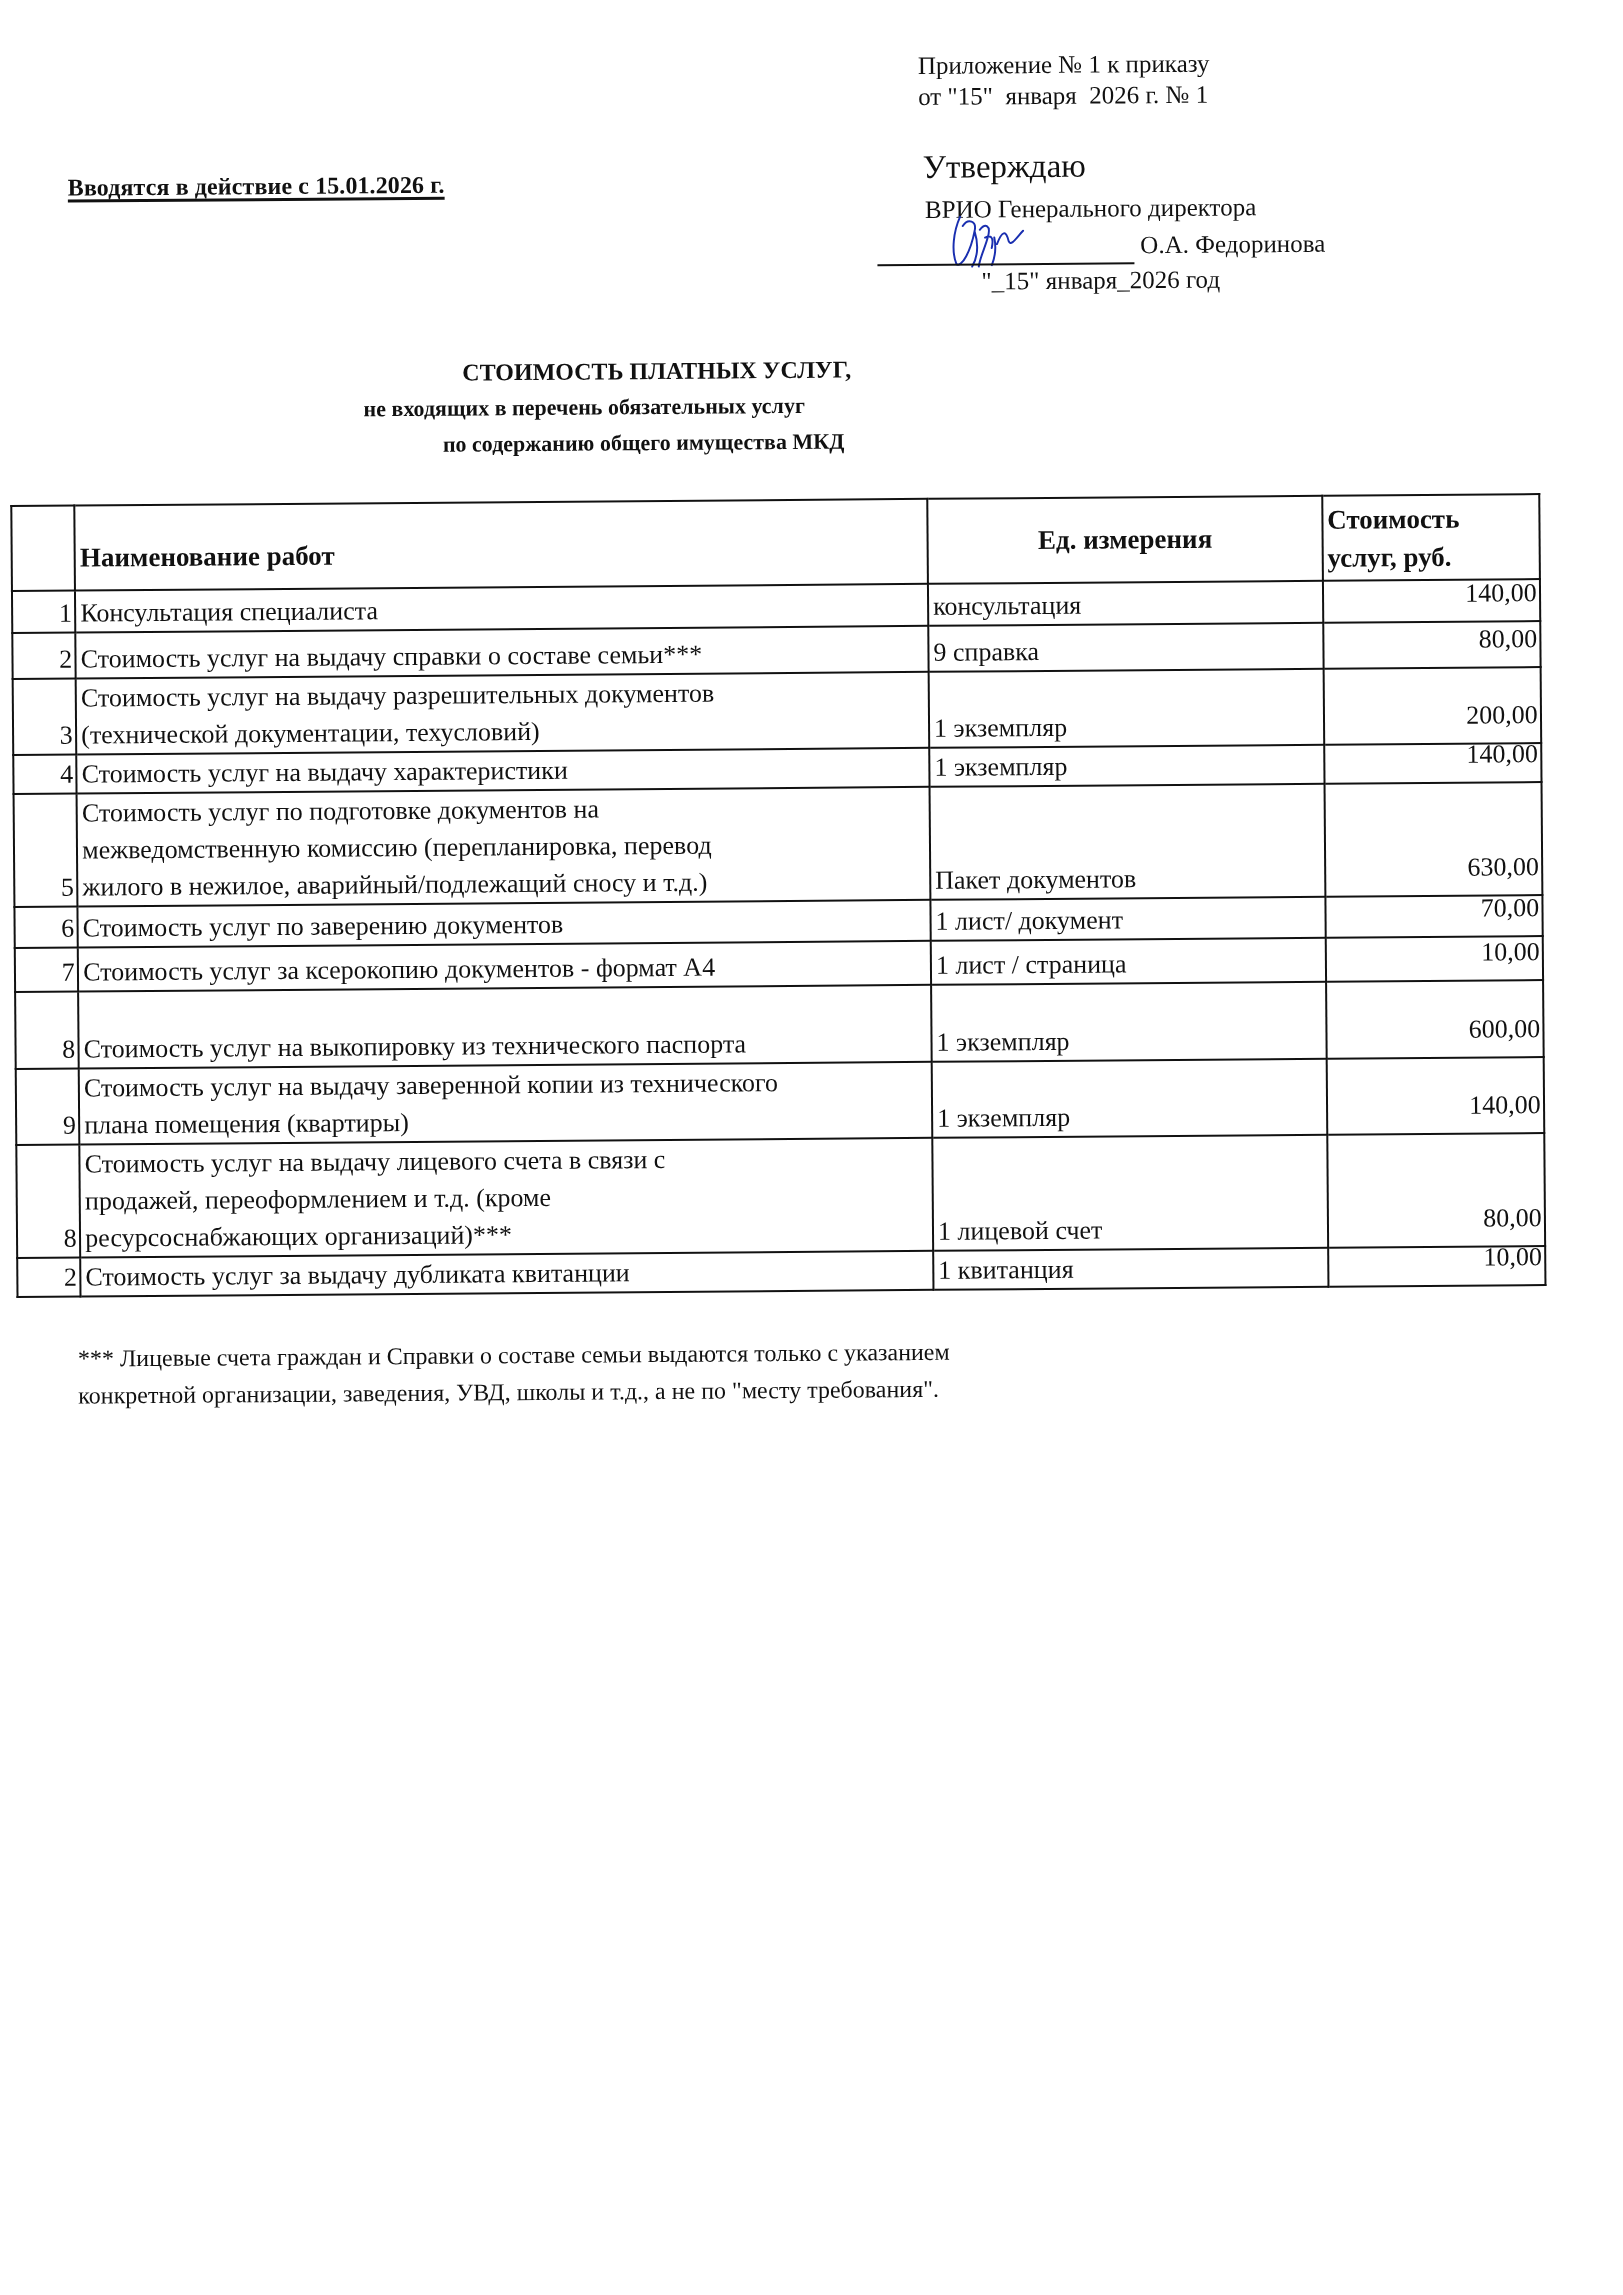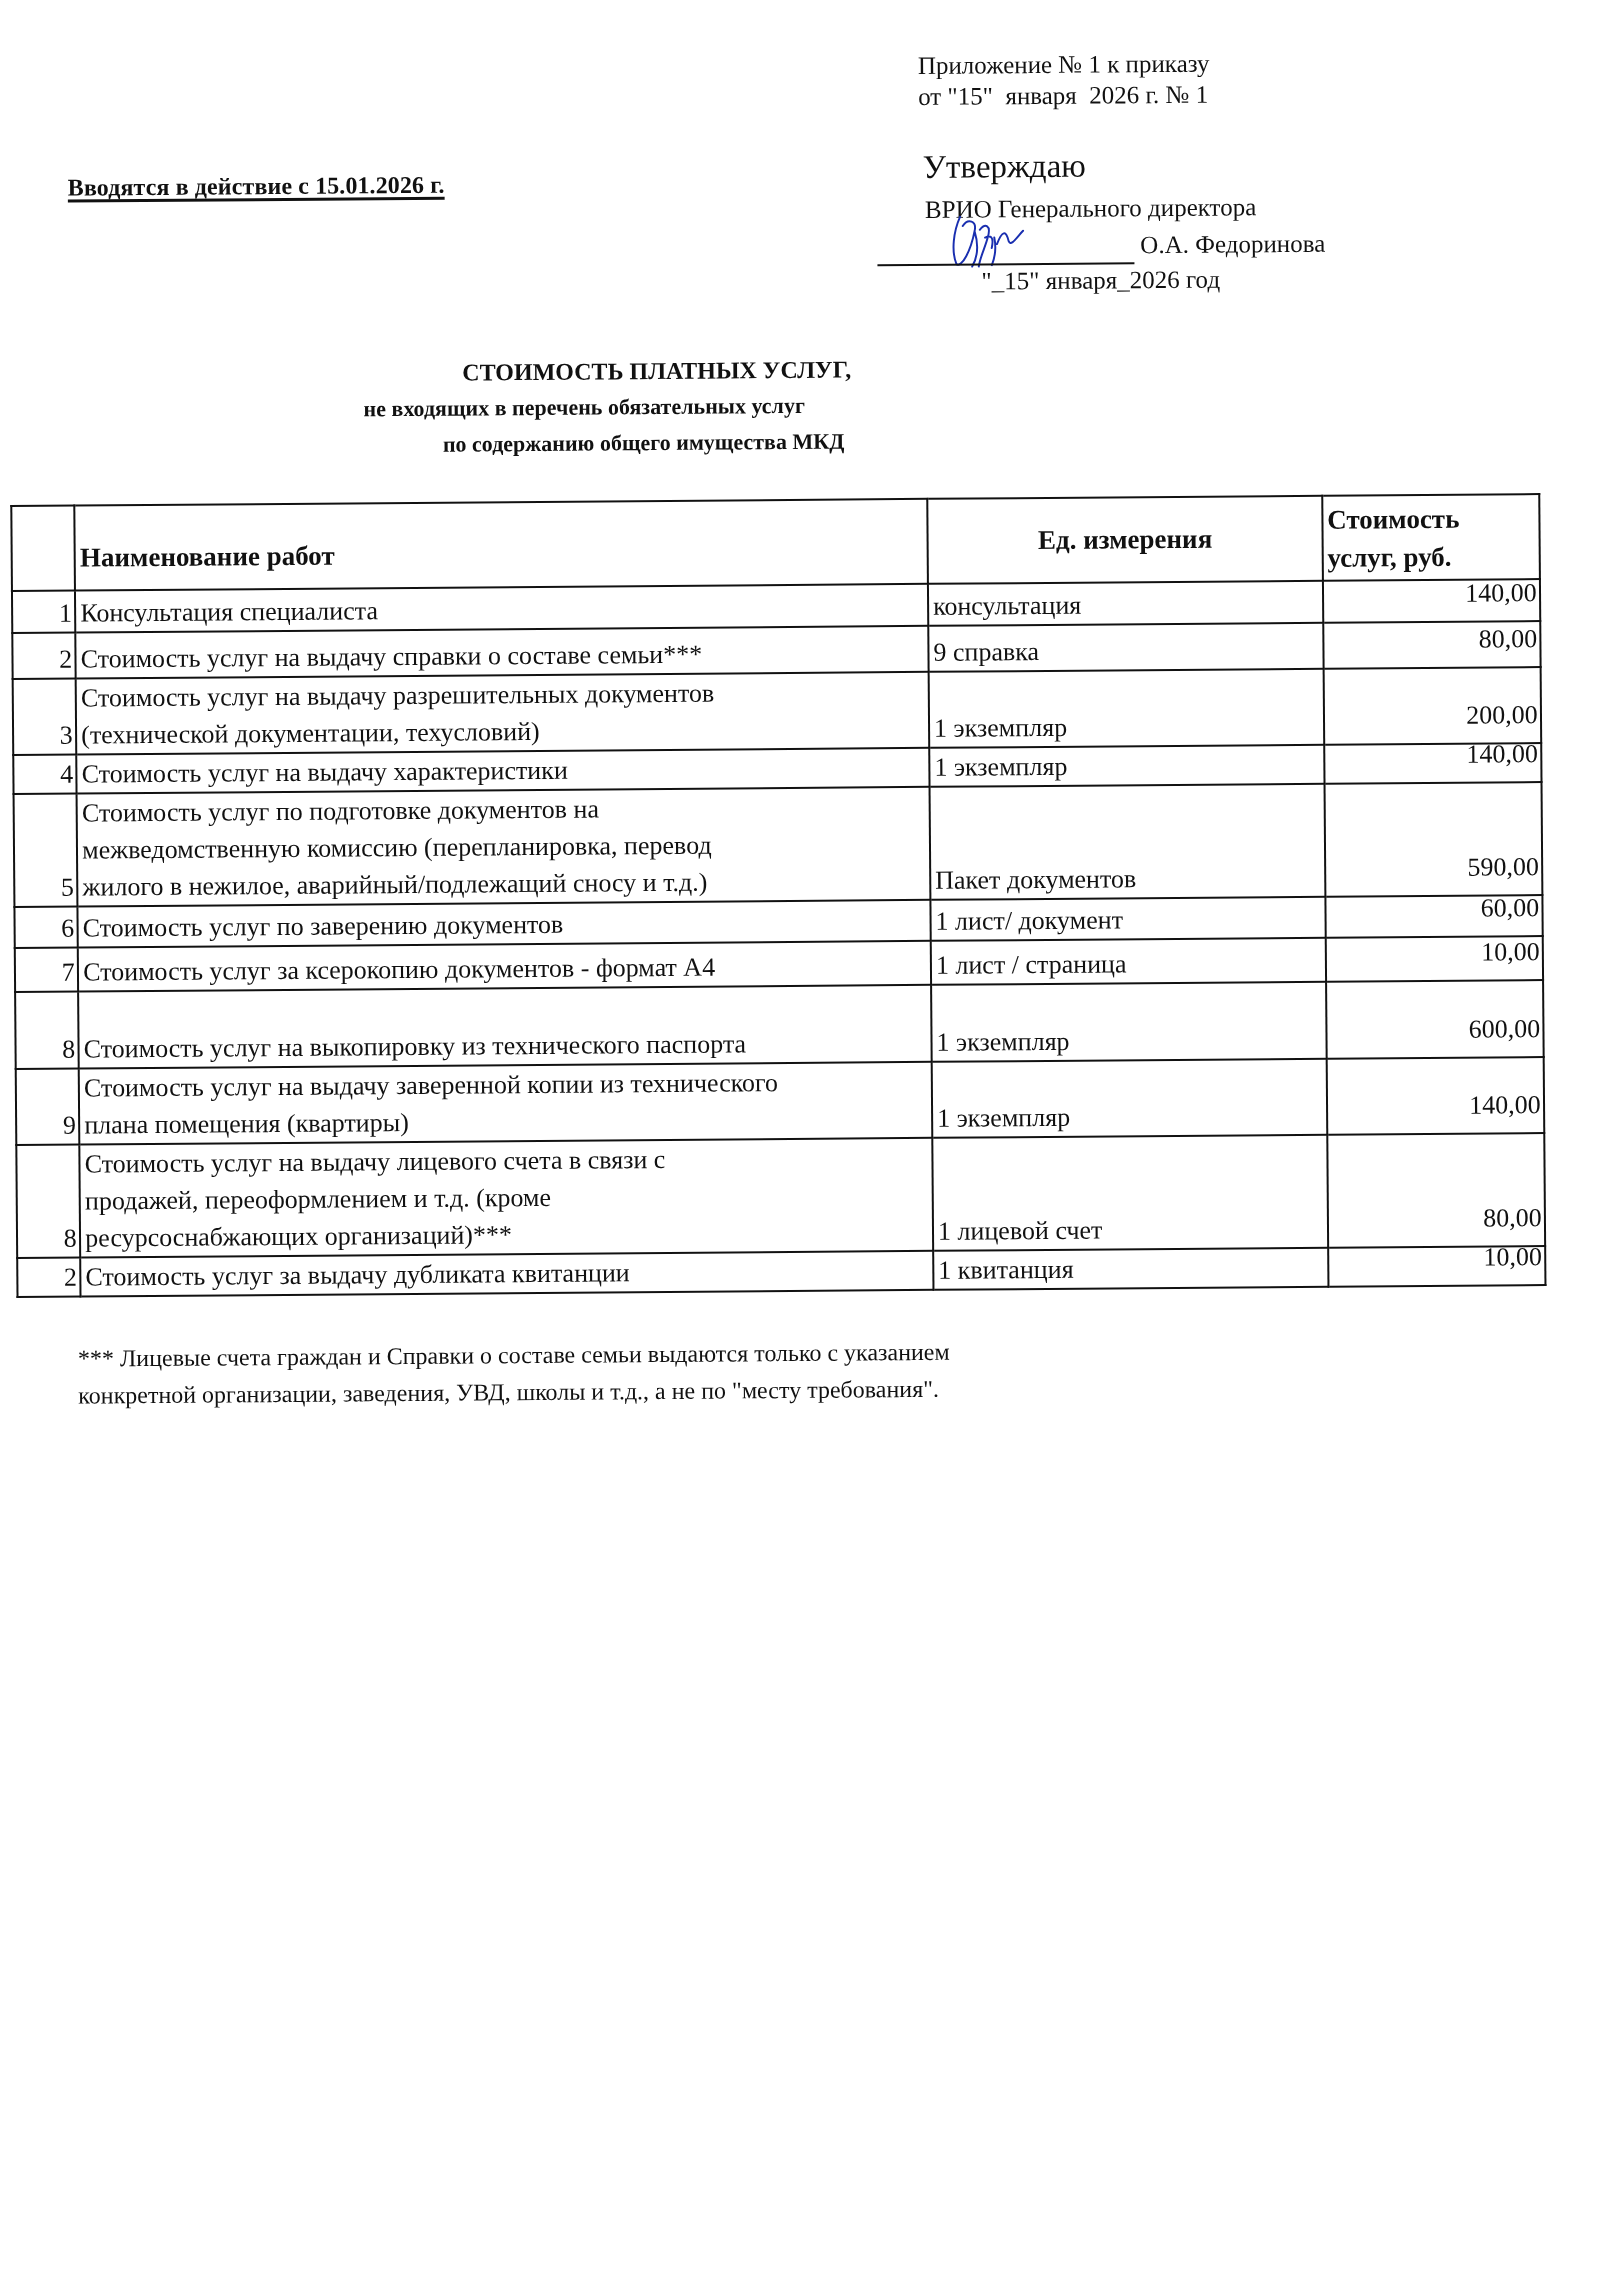--- a/index.html
+++ b/index.html
@@ -226,27 +226,27 @@
           <td class="col-name name-cell"><span style="white-space: pre-line;">Стоимость услуг на выдачу характеристики</span></td>
           <td class="col-unit unit-cell"><span>1 экземпляр</span></td>
           <td class="col-price price-cell"><span>140,00</span></td>
         </tr>
         <tr class="r-5">
           <td class="col-num"><span>5</span></td>
           <td class="col-name name-cell"><span style="white-space: pre-line;">Стоимость услуг по подготовке документов на
 межведомственную комиссию (перепланировка, перевод
 жилого в нежилое, аварийный/подлежащий сносу и т.д.)</span></td>
           <td class="col-unit unit-cell"><span>Пакет документов</span></td>
-          <td class="col-price price-cell"><span>590,00</span></td>
+          <td class="col-price price-cell"><span>630,00</span></td>
         </tr>
         <tr class="r-6">
           <td class="col-num"><span>6</span></td>
           <td class="col-name name-cell"><span style="white-space: pre-line;">Стоимость услуг по заверению документов</span></td>
           <td class="col-unit unit-cell"><span>1 лист/ документ</span></td>
-          <td class="col-price price-cell"><span>60,00</span></td>
+          <td class="col-price price-cell"><span>70,00</span></td>
         </tr>
         <tr class="r-7">
           <td class="col-num"><span>7</span></td>
           <td class="col-name name-cell"><span style="white-space: pre-line;">Стоимость услуг за ксерокопию документов - формат А4</span></td>
           <td class="col-unit unit-cell"><span>1 лист / страница</span></td>
           <td class="col-price price-cell"><span>10,00</span></td>
         </tr>
         <tr class="r-8">
           <td class="col-num"><span>8</span></td>
           <td class="col-name name-cell"><span style="white-space: pre-line;">Стоимость услуг на выкопировку из технического паспорта</span></td>

